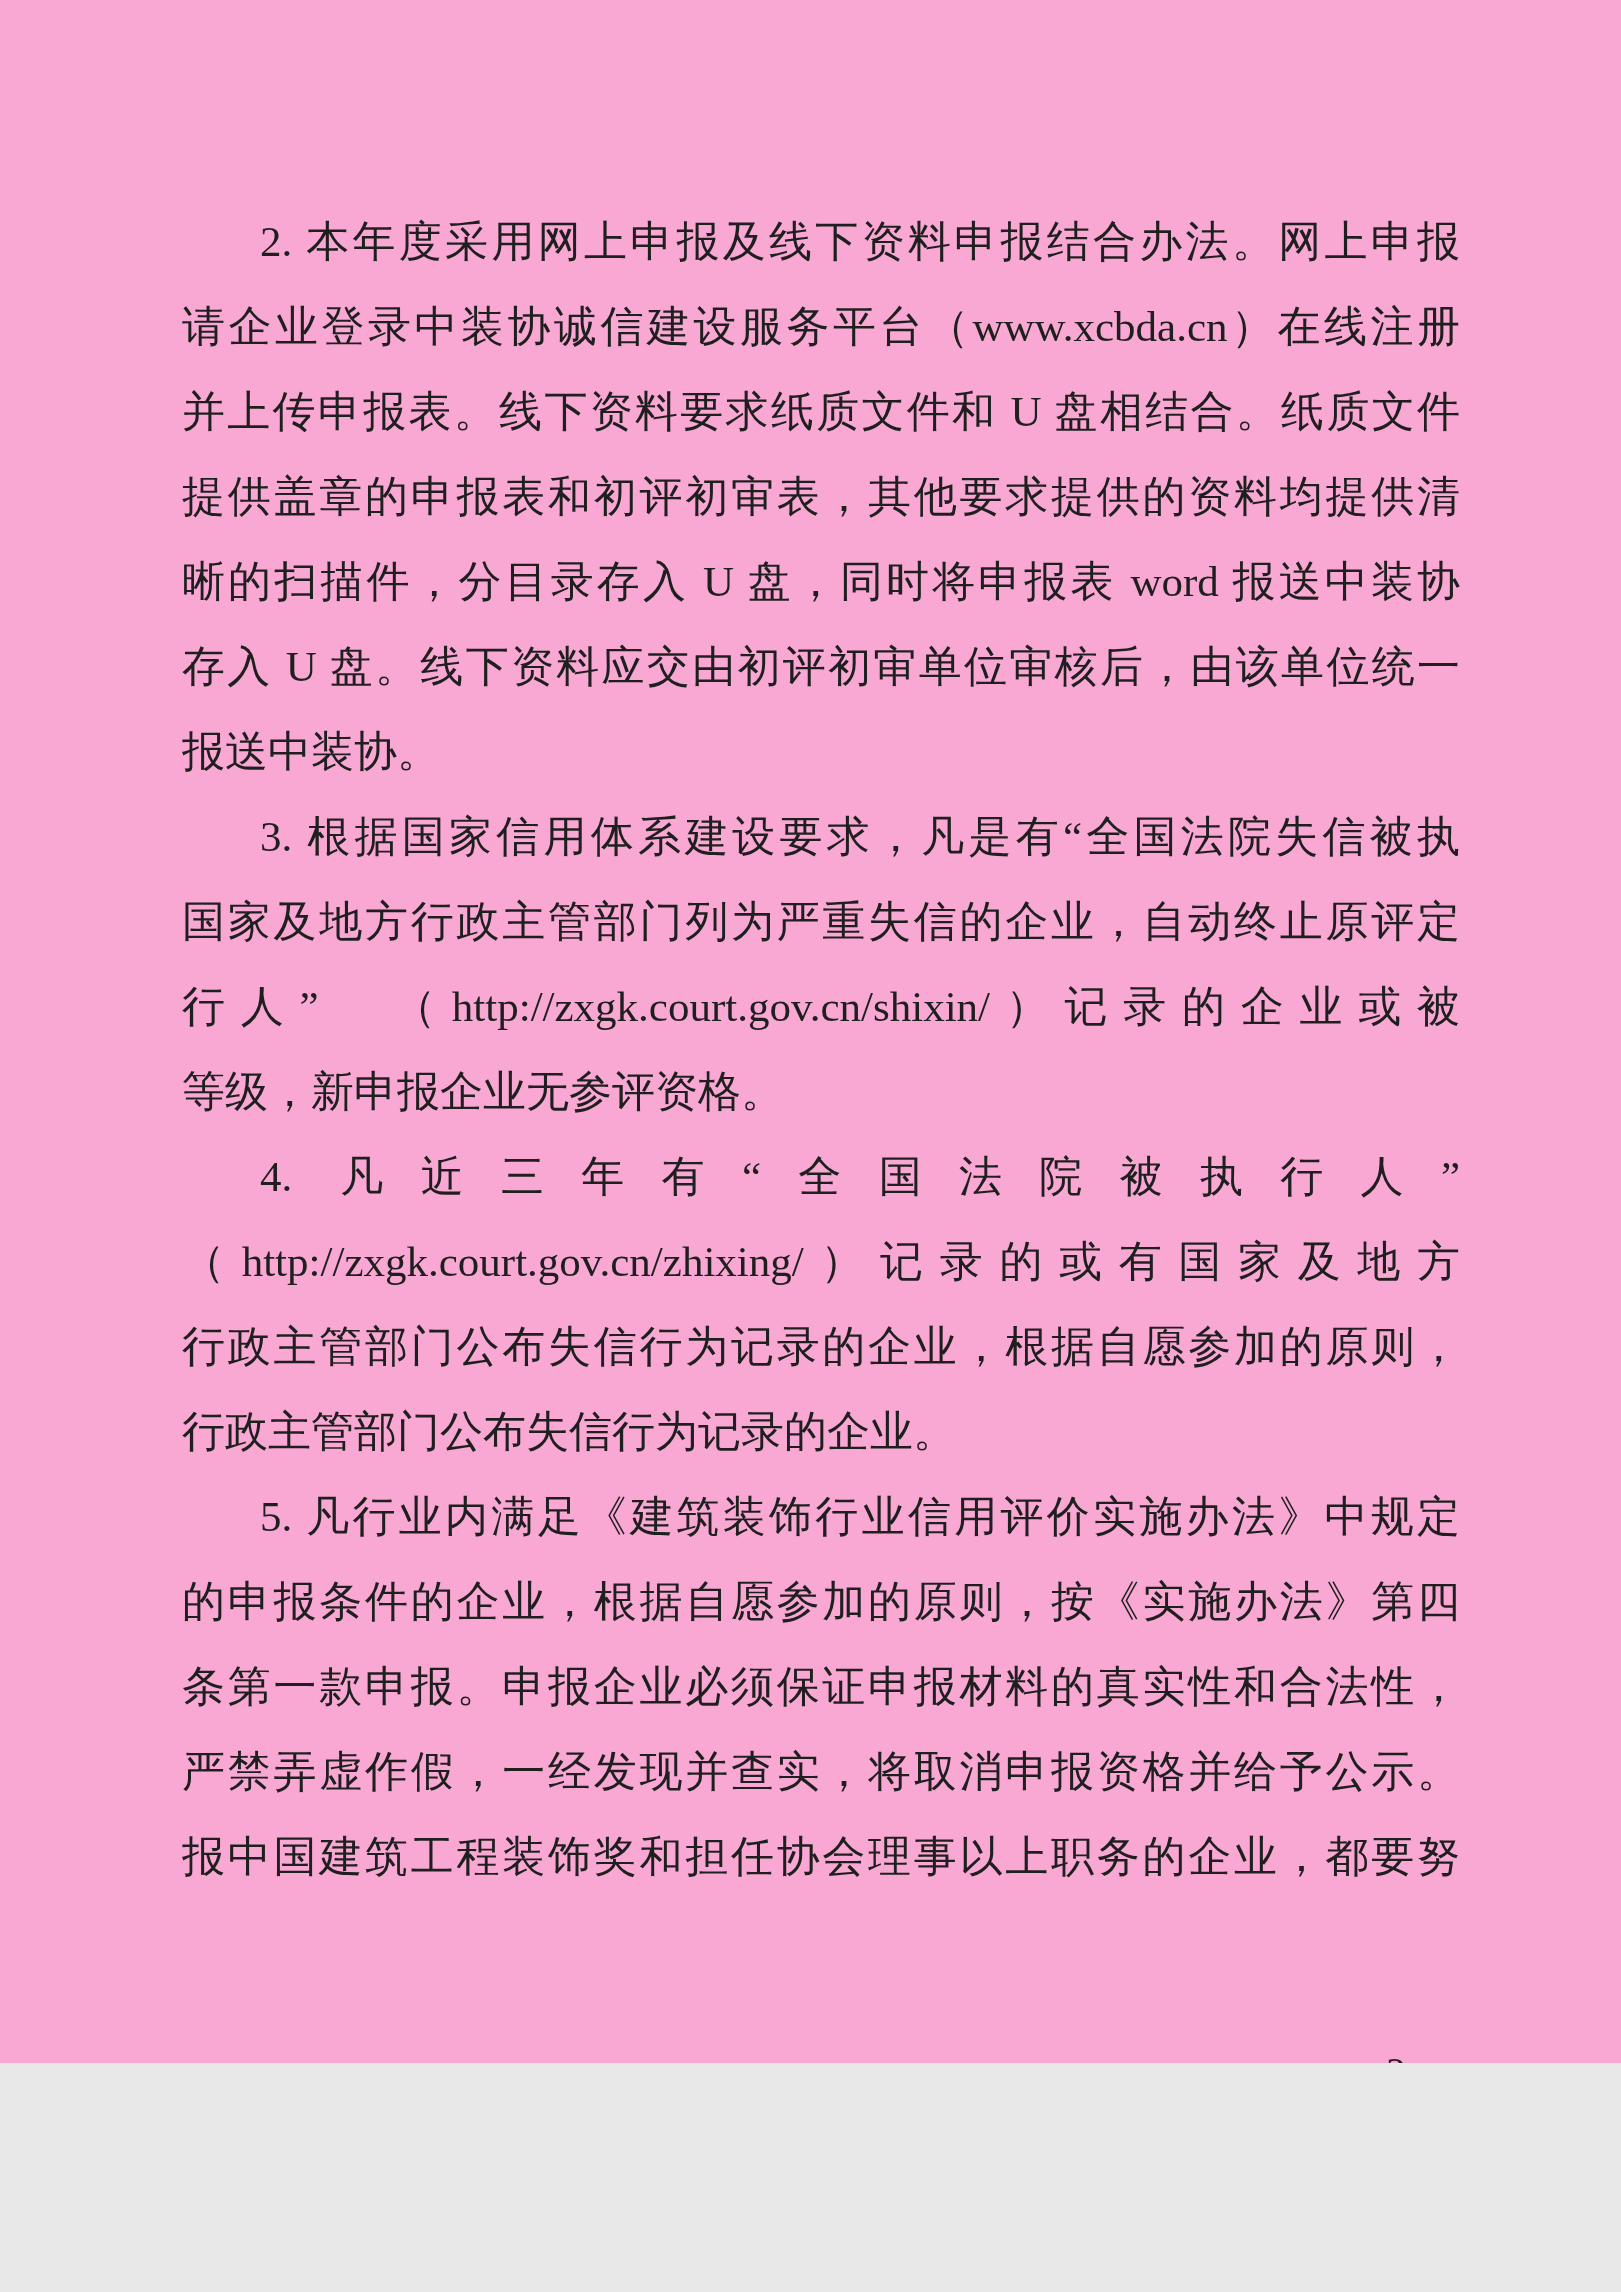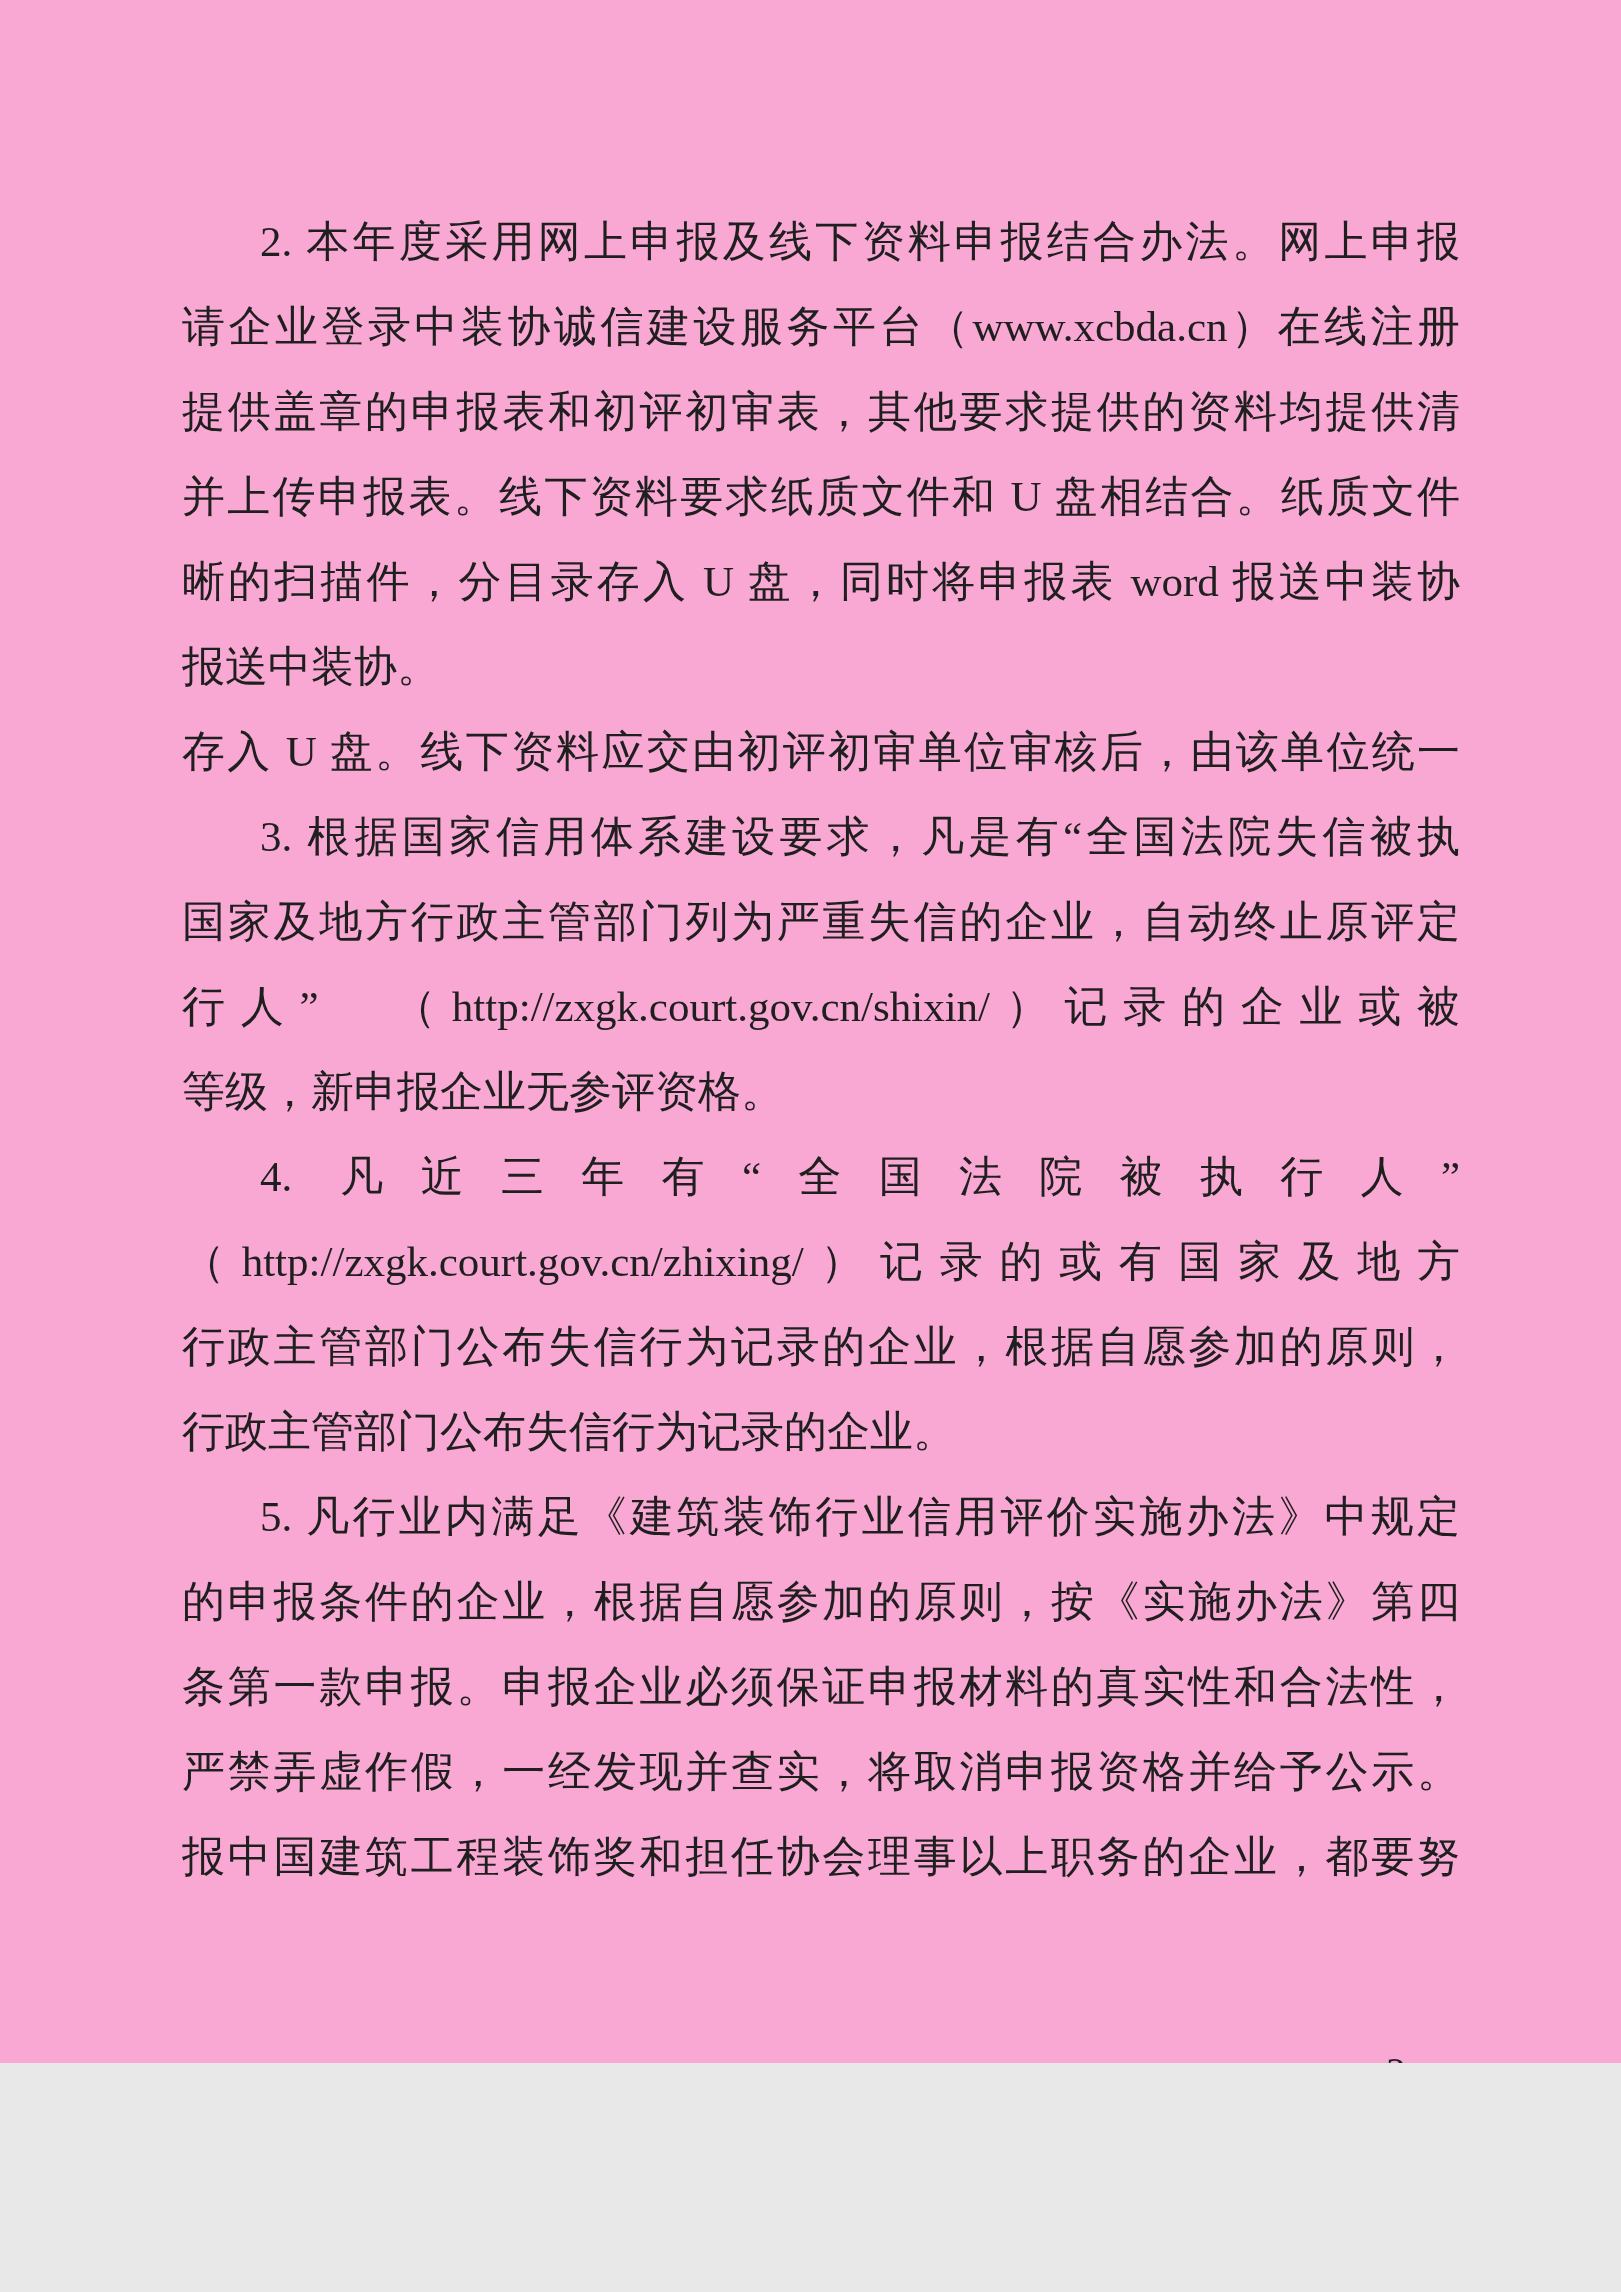--- a/index.html
+++ b/index.html
@@ -47,25 +47,25 @@
     white-space: nowrap;
   }
 </style>
 </head>
 <body>
 
 <div class="page">
   <div class="text-block">
       <div class="line stretch indent">2. 本年度采用网上申报及线下资料申报结合办法。网上申报</div>
       <div class="line stretch">请企业登录中装协诚信建设服务平台（www.xcbda.cn）在线注册</div>
+      <div class="line stretch">并上传申报表。线下资料要求纸质文件和 U 盘相结合。纸质文件</div>
       <div class="line stretch">提供盖章的申报表和初评初审表，其他要求提供的资料均提供清</div>
-      <div class="line stretch">并上传申报表。线下资料要求纸质文件和 U 盘相结合。纸质文件</div>
       <div class="line stretch">晰的扫描件，分目录存入 U 盘，同时将申报表 word 报送中装协</div>
+      <div class="line stretch">存入 U 盘。线下资料应交由初评初审单位审核后，由该单位统一</div>
       <div class="line">报送中装协。</div>
-      <div class="line stretch">存入 U 盘。线下资料应交由初评初审单位审核后，由该单位统一</div>
       <div class="line stretch indent">3. 根据国家信用体系建设要求，凡是有“全国法院失信被执</div>
       <div class="line stretch">国家及地方行政主管部门列为严重失信的企业，自动终止原评定</div>
       <div class="line stretch">行人”　（http://zxgk.court.gov.cn/shixin/）记录的企业或被</div>
       <div class="line">等级，新申报企业无参评资格。</div>
       <div class="line stretch indent">4. 凡近三年有“全国法院被执行人”</div>
       <div class="line stretch">（http://zxgk.court.gov.cn/zhixing/）记录的或有国家及地方</div>
       <div class="line stretch">行政主管部门公布失信行为记录的企业，根据自愿参加的原则，</div>
       <div class="line">行政主管部门公布失信行为记录的企业。</div>
       <div class="line stretch indent">5. 凡行业内满足《建筑装饰行业信用评价实施办法》中规定</div>
       <div class="line stretch">的申报条件的企业，根据自愿参加的原则，按《实施办法》第四</div>

